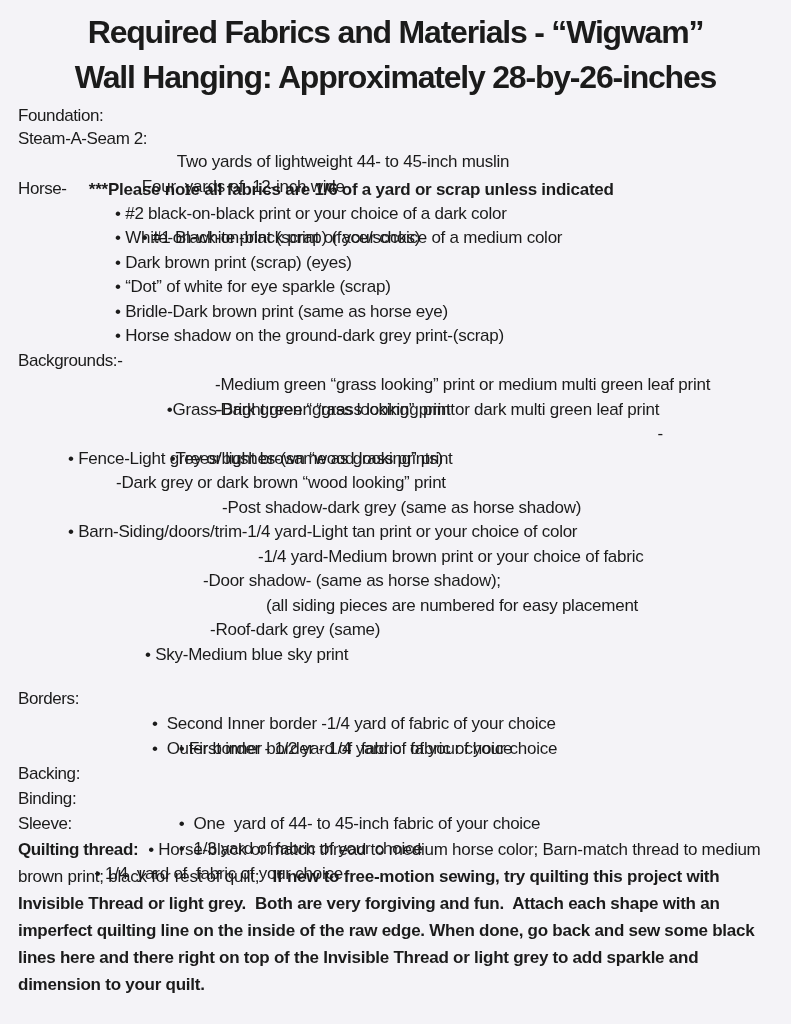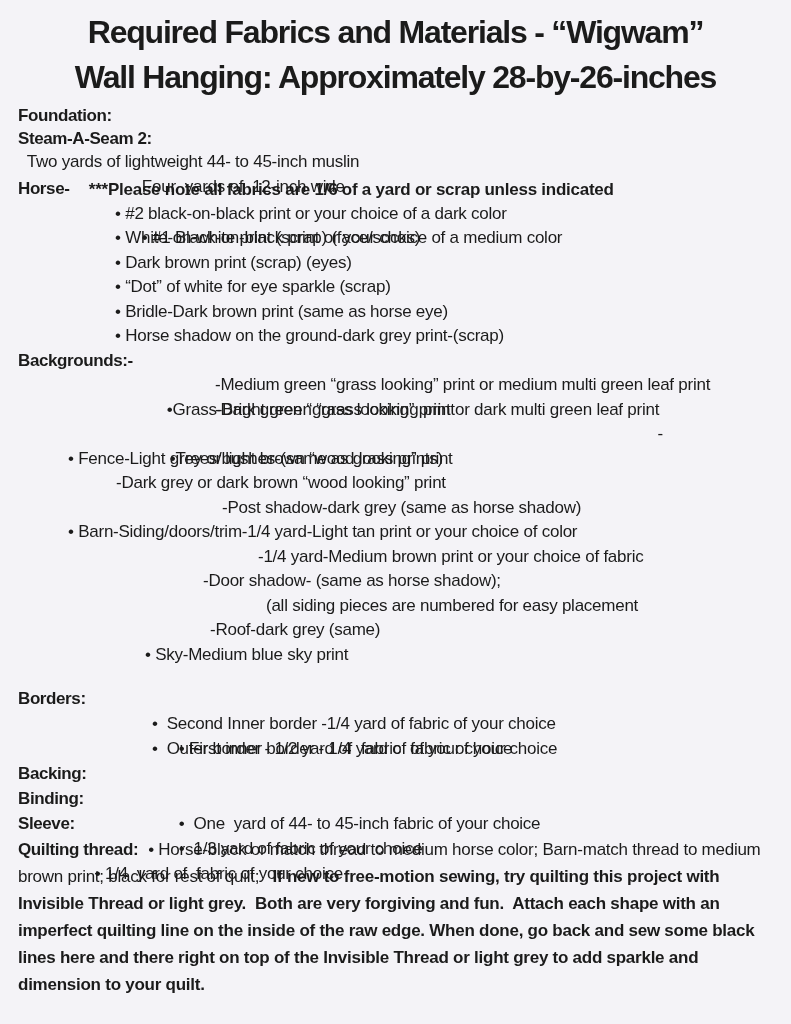--- a/index.html
+++ b/index.html
@@ -31,34 +31,34 @@
     line-height:24.5px;
     font-size:17px;
     letter-spacing:-0.25px;
     white-space:pre;
   }
   .row-tall{height:25px;line-height:25px;}
   .label{
     position:absolute;
     left:18px;
     top:0;
-    font-weight:bold;
+    font-weight:normal;
     letter-spacing:-0.4px;
     white-space:pre;
   }
   .content{display:inline-block;white-space:pre;}
   .bold{font-weight:bold;}
   
   .i62{margin-left:62px}
   .i115{margin-left:115px}
   .i140{margin-left:140px}
   .i143{margin-left:143px}
   .i145{margin-left:145px}
   .i148{margin-left:68px}
-  .i150{}
+  .i150{margin-left:150px}
   .i152{margin-left:152px}
   .i203{margin-left:203px}
   .i210{margin-left:210px}
   .i215{margin-left:215px}
   .i218{margin-left:116px}
   .i222{margin-left:222px}
   .i258{margin-left:258px}
   .i266{margin-left:266px}
   .gap{height:19px;}
   .stray{

